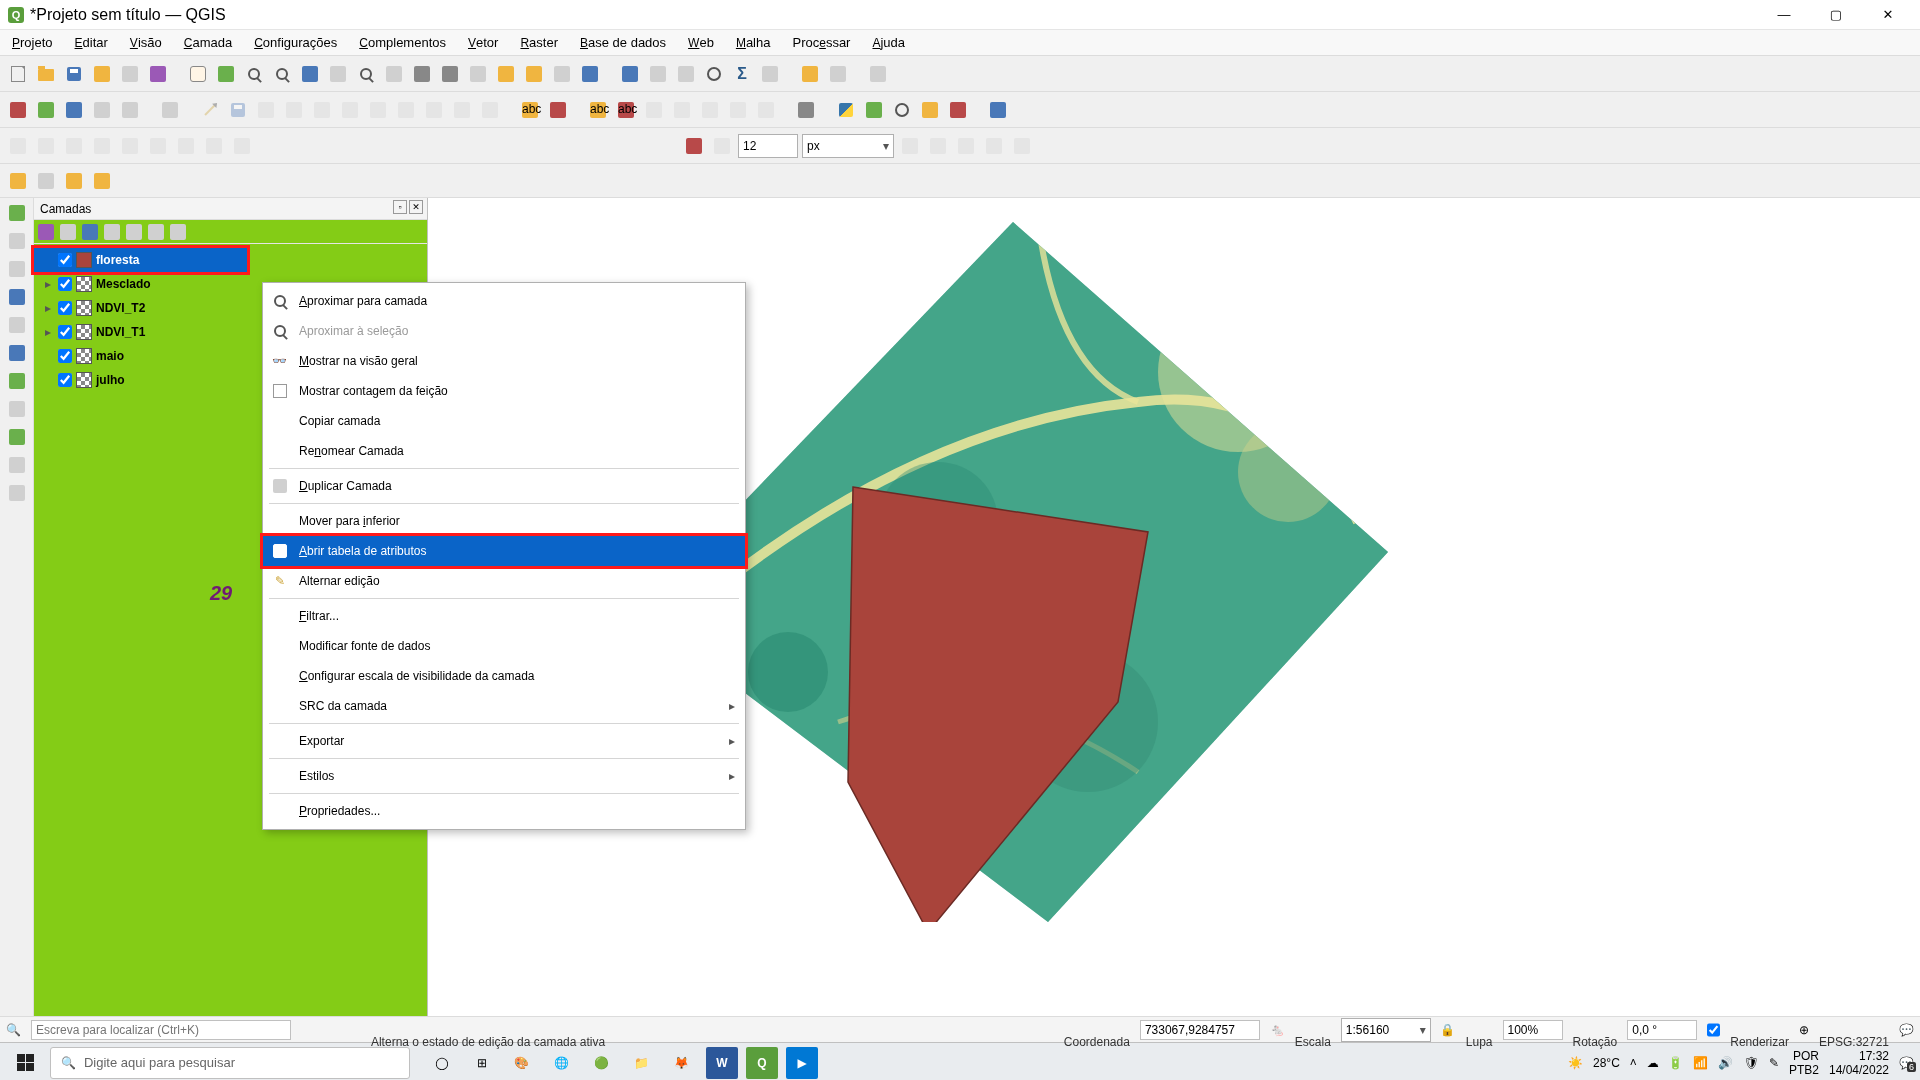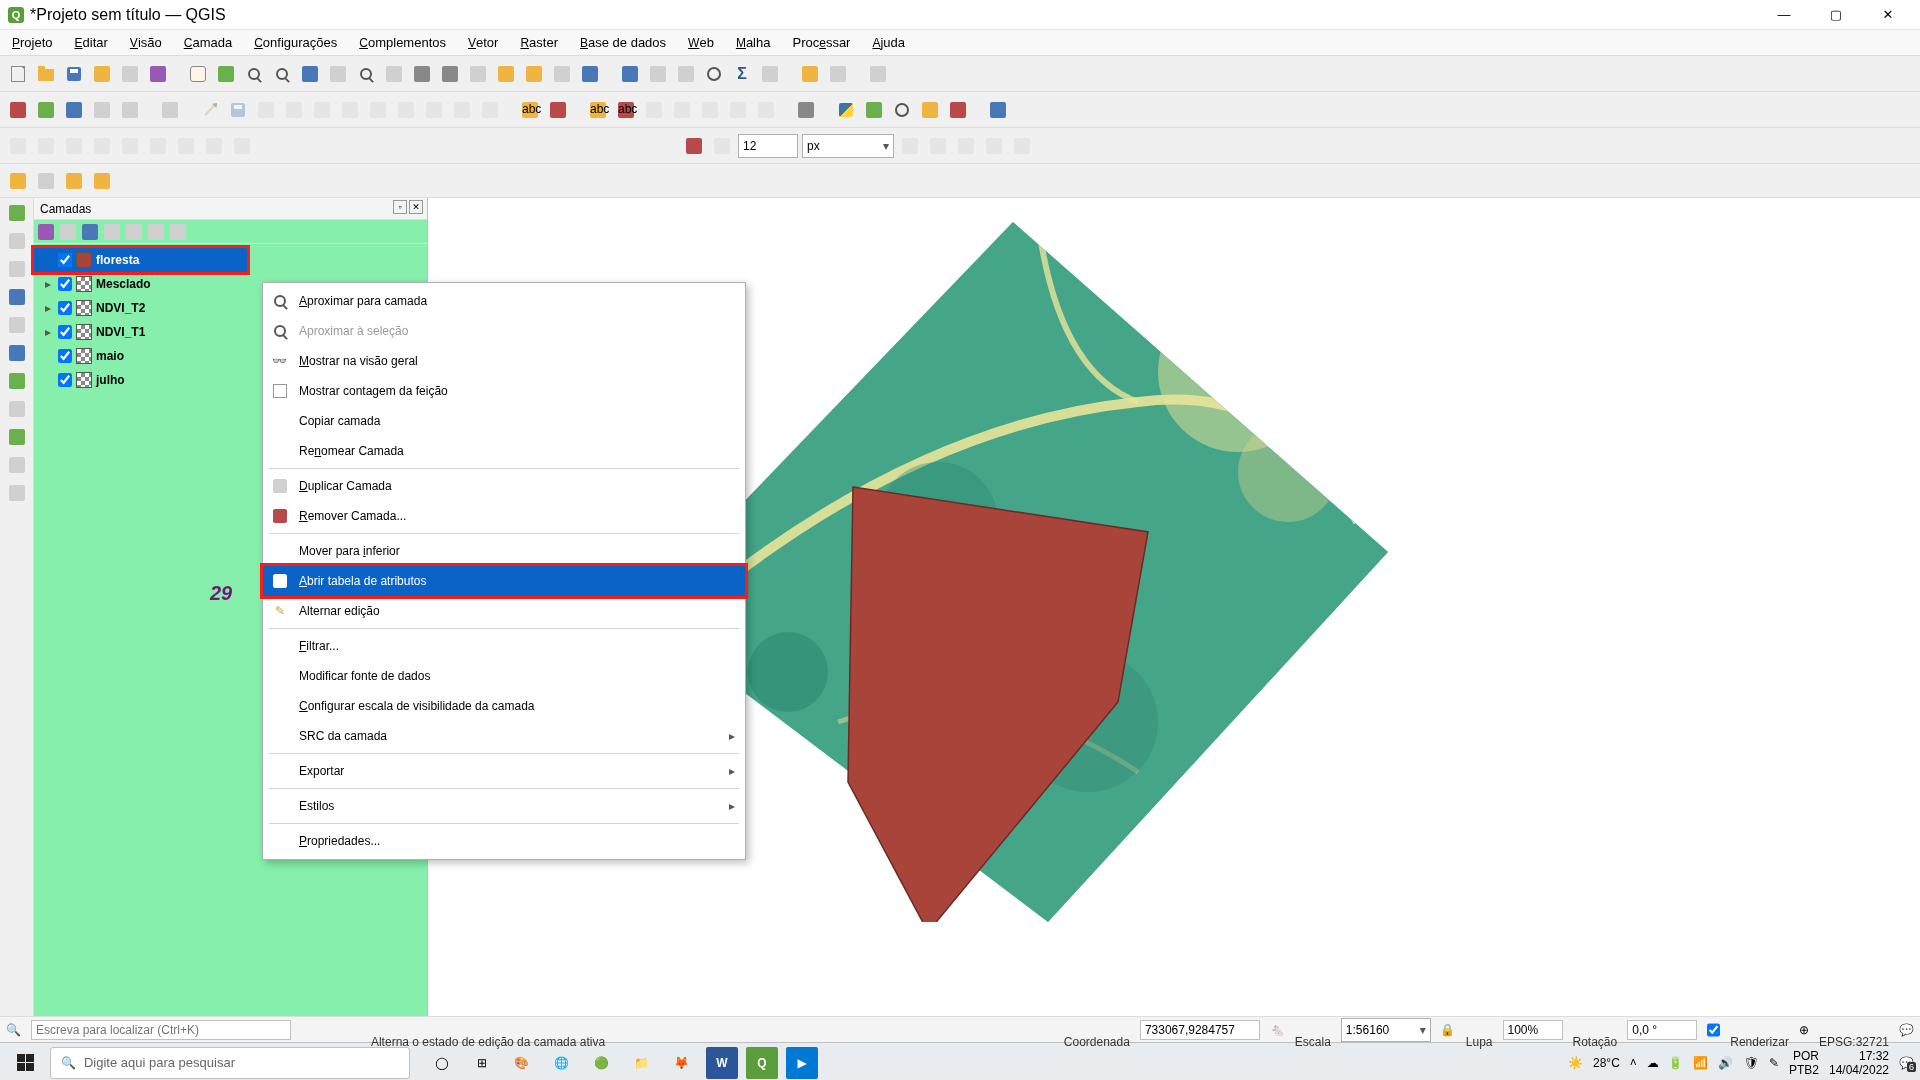--- a/index.html
+++ b/index.html
@@ -50,21 +50,21 @@
 .combo::after{content:"▾";position:absolute;right:4px;color:#555;}
 
 
 .toolrow2{height:34px;background:#f0f0f0;border-bottom:1px solid #dcdcdc;display:flex;align-items:center;padding:0 6px;gap:4px;}
 
 
 .workspace { display: flex; height: calc(100% - 30px - 26px - 36px - 36px - 34px - 34px - 26px - 40px); }
 .left-toolbar { width: 34px; background: #f0f0f0; border-right: 1px solid #dcdcdc; display: flex; flex-direction: column; align-items: center; padding-top: 4px; gap: 6px;}
 .left-toolbar .tbtn{height:22px;}
 
-.layers-panel { width: 394px; background: #86efac; border-right: 1px solid #c0c0c0; display: flex; flex-direction: column; }
+.layers-panel { width: 394px; background: #84cc16; border-right: 1px solid #c0c0c0; display: flex; flex-direction: column; }
 .panel-title { height: 22px; background: #f4f4f4; border-bottom: 1px solid #dcdcdc; padding: 0 6px; display: flex; align-items: center; font-size: 12px; position:relative;}
 .panel-title .pbtns{position:absolute;right:4px;top:2px;display:flex;gap:2px;}
 .panel-title .pbtn{width:14px;height:14px;border:1px solid #999;font-size:9px;display:flex;align-items:center;justify-content:center;cursor:pointer;}
 .panel-toolbar{height:24px;border-bottom:1px solid #e5e5e5;display:flex;align-items:center;padding:0 4px;gap:6px;}
 .panel-toolbar .pt{width:16px;height:16px;}
 
 .layer-tree { padding: 4px 0; position:relative;}
 .layer-item { height: 24px; display: flex; align-items: center; padding: 0 8px; gap: 4px; font-size: 13px; }
 .layer-item.selected { background: #0a64c8; color: #fff; }
 .layer-item .exp { width: 12px; text-align:center; color:#555; }
@@ -567,26 +567,20 @@
       <span class="cicon"></span>
       <span>Re<u>n</u>omear Camada</span>
     </div>
     <div class="ctx-sep"></div>
     <div class="ctx-item">
       <span class="cicon">
         <span class="i-generic" style="width:14px;height:14px;"></span>
       </span>
       <span><u>D</u>uplicar Camada</span>
     </div>
-    <div class="ctx-item">
-      <span class="cicon">
-        <span class="i-generic c4" style="width:14px;height:14px;"></span>
-      </span>
-      <span><u>R</u>emover Camada...</span>
-    </div>
     <div class="ctx-sep"></div>
     <div class="ctx-item">
       <span class="cicon"></span>
       <span>Mover para <u>i</u>nferior</span>
     </div>
     <div class="ctx-item hover hl-red">
       <span class="cicon">
         <span class="i-generic" style="width:14px;height:14px;background:#fff;border:1px solid #fff;">▦</span>
       </span>
       <span><u>A</u>brir tabela de atributos</span>

